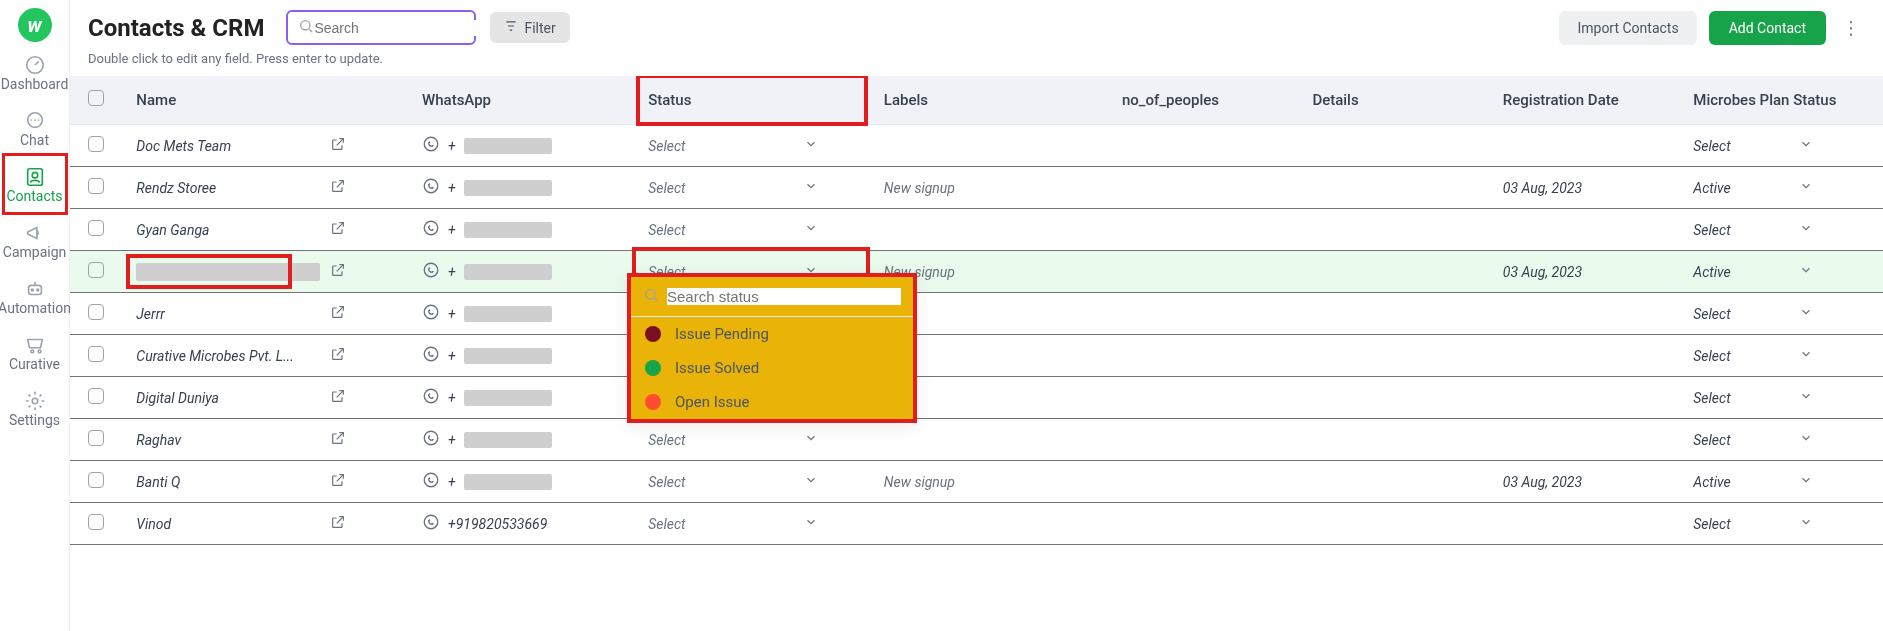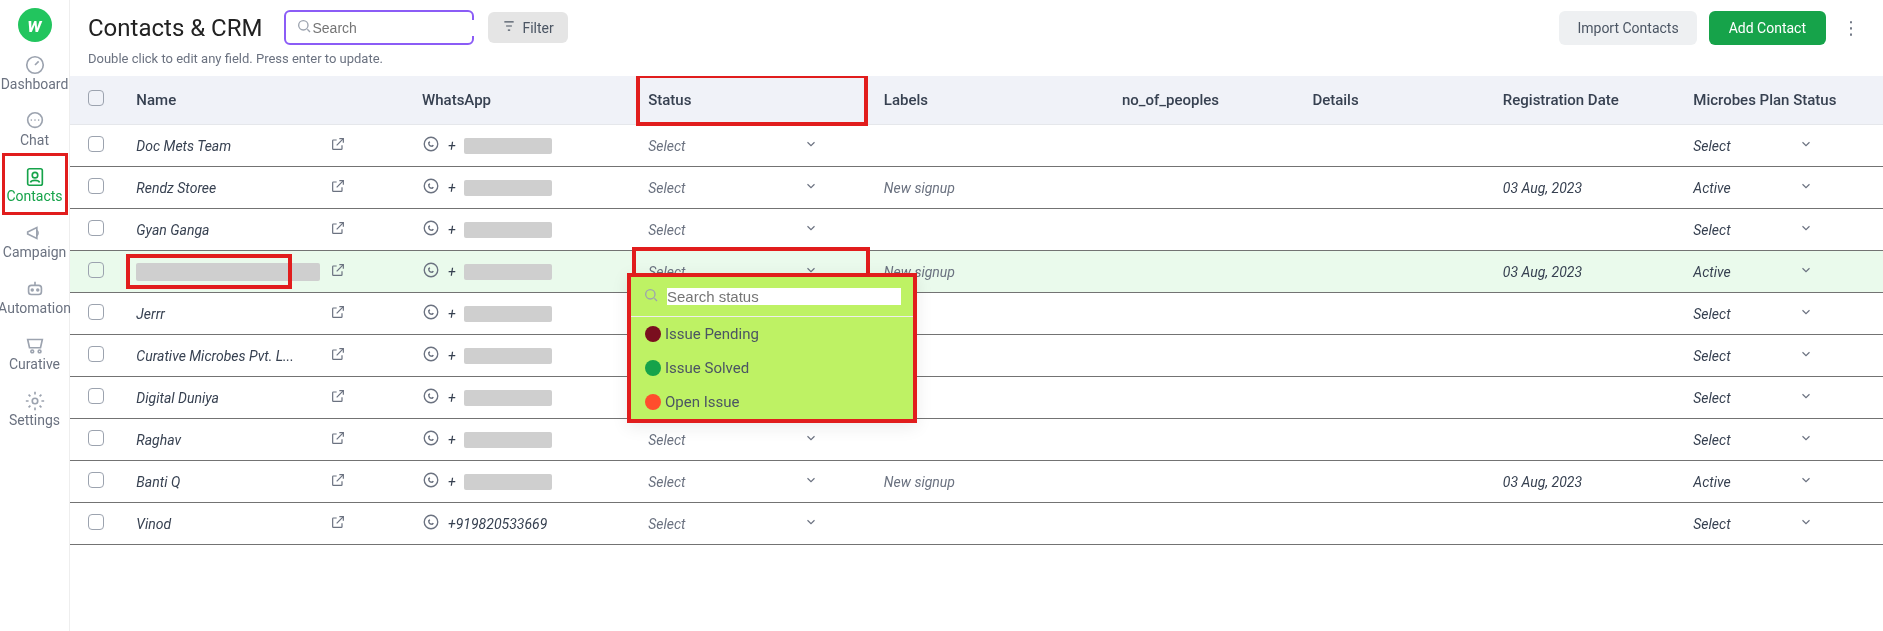--- a/index.html
+++ b/index.html
@@ -45,21 +45,21 @@
   .side-item.active .ico svg { stroke: #16a34a; }
   .side-item .ico svg { stroke: #9ca3af; fill:none; stroke-width:1.8; }
   .red-box { outline: 3px solid #e11d1d; }
 
   
   .main { flex: 1; display: flex; flex-direction: column; }
   .topbar {
     display: flex; align-items: center;
     padding: 10px 18px 4px 18px;
   }
-  .title { font-size: 24px; font-weight: 400; color: #222; margin-right: 22px; }
+  .title { font-size: 24px; font-weight: 700; color: #222; margin-right: 22px; }
   .search-box {
     display:flex; align-items:center;
     border: 2px solid #8b5cf6; border-radius: 6px;
     padding: 6px 10px; width: 190px; color:#9ca3af;
     margin-right: 14px;
   }
   .search-box input { border:none; outline:none; font-size:14px; flex:1; color:#333; }
   .filter-btn {
     display:flex; align-items:center; gap:6px;
     background:#e5e5e5; border-radius:6px; padding:7px 14px;
@@ -129,35 +129,35 @@
     border:4px solid #e11d1d; pointer-events:none;
   }
 
   .labels-cell { color:#6b7280; }
   .plan-cell { display:flex; align-items:center; justify-content:space-between; width:120px; color:#374151; cursor:pointer; }
   .plan-cell .chev svg { stroke:#6b7280; fill:none; stroke-width:2; }
 
   
   .status-dropdown {
     position:absolute; left:557px; top:273px;
-    width:290px; background:#bef264;
+    width:290px; background:#eab308;
     border:4px solid #e11d1d;
     box-shadow:0 4px 16px rgba(0,0,0,0.08);
     z-index:50;
   }
   .status-dropdown .search {
     display:flex; align-items:center; gap:8px;
     padding:10px 12px; border-bottom:1px solid #eee;
   }
   .status-dropdown .search svg { stroke:#9ca3af; fill:none; stroke-width:2; }
   .status-dropdown .search input {
     border:none; outline:none; font-size:15px; flex:1; color:#333;
   }
   .status-dropdown .opt {
-    display:flex; align-items:center; gap:4px; padding:8px 14px;
+    display:flex; align-items:center; gap:14px; padding:8px 14px;
     cursor:pointer; color:#4b5563; font-size:15px;
   }
   .status-dropdown .dot { width:16px; height:16px; border-radius:50%; }
 
   th.c-name{width:240px;} th.c-wa{width:190px;} th.c-status{width:195px;}
   th.c-labels{width:200px;} th.c-nop{width:160px;} th.c-details{width:160px;}
   th.c-reg{width:160px;} th.c-plan{width:150px;}
 </style>
 </head>
 <body>

